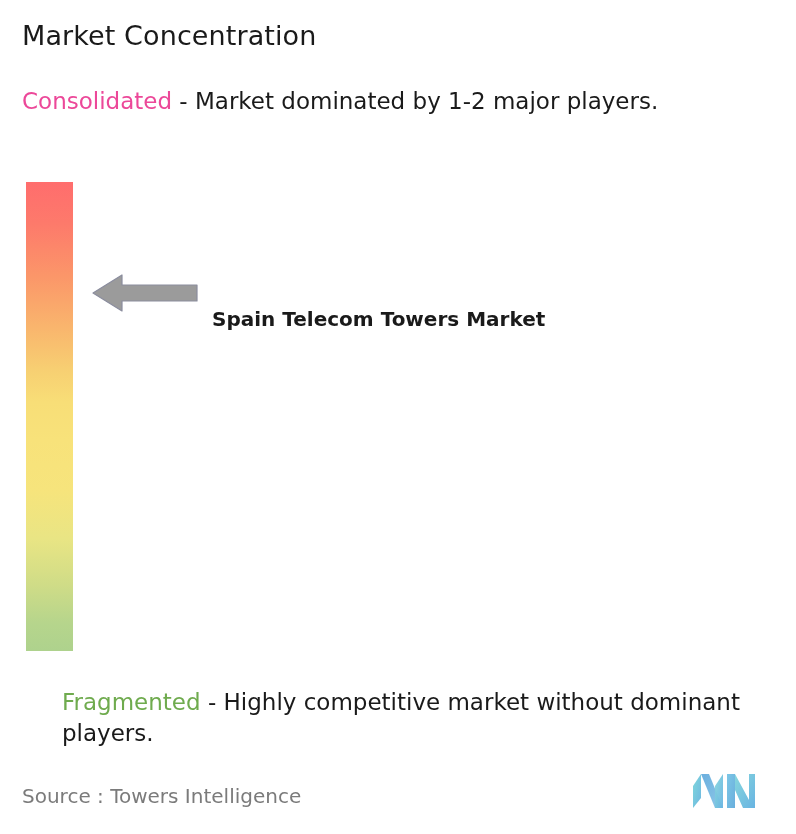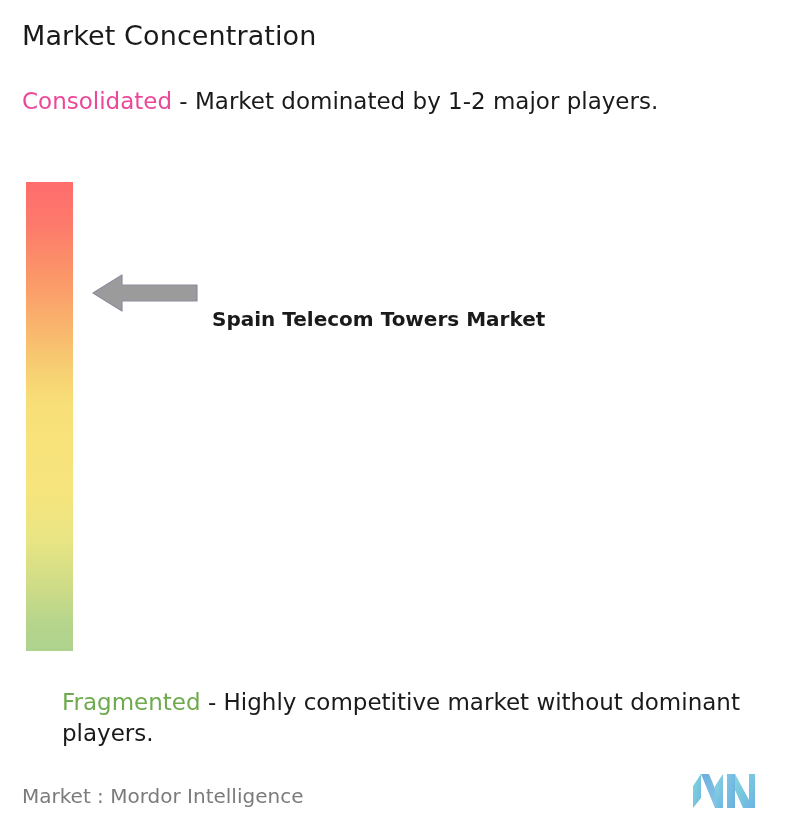--- a/index.html
+++ b/index.html
@@ -161,21 +161,21 @@
     </svg>
   </div>
 
   <div class="callout-label">Spain Telecom Towers Market</div>
 
   <div class="legend-bottom">
     <span class="legend-term-fragmented">Fragmented</span>
     <span class="legend-desc">- Highly competitive market without dominant players.</span>
   </div>
 
-  <div class="source-line">Market :  Mordor Intelligence</div>
+  <div class="source-line">Source :  Towers Intelligence</div>
 
   <div class="brand-logo">
     <svg width="62" height="40" viewBox="0 0 62 40" xmlns="http://www.w3.org/2000/svg">
       <defs>
         <linearGradient id="lgA" x1="0" y1="0" x2="1" y2="1">
           <stop offset="0%" stop-color="#7ed7dc"></stop>
           <stop offset="100%" stop-color="#6fb7e0"></stop>
         </linearGradient>
         <linearGradient id="lgB" x1="0" y1="0" x2="1" y2="1">
           <stop offset="0%" stop-color="#6aaede"></stop>

